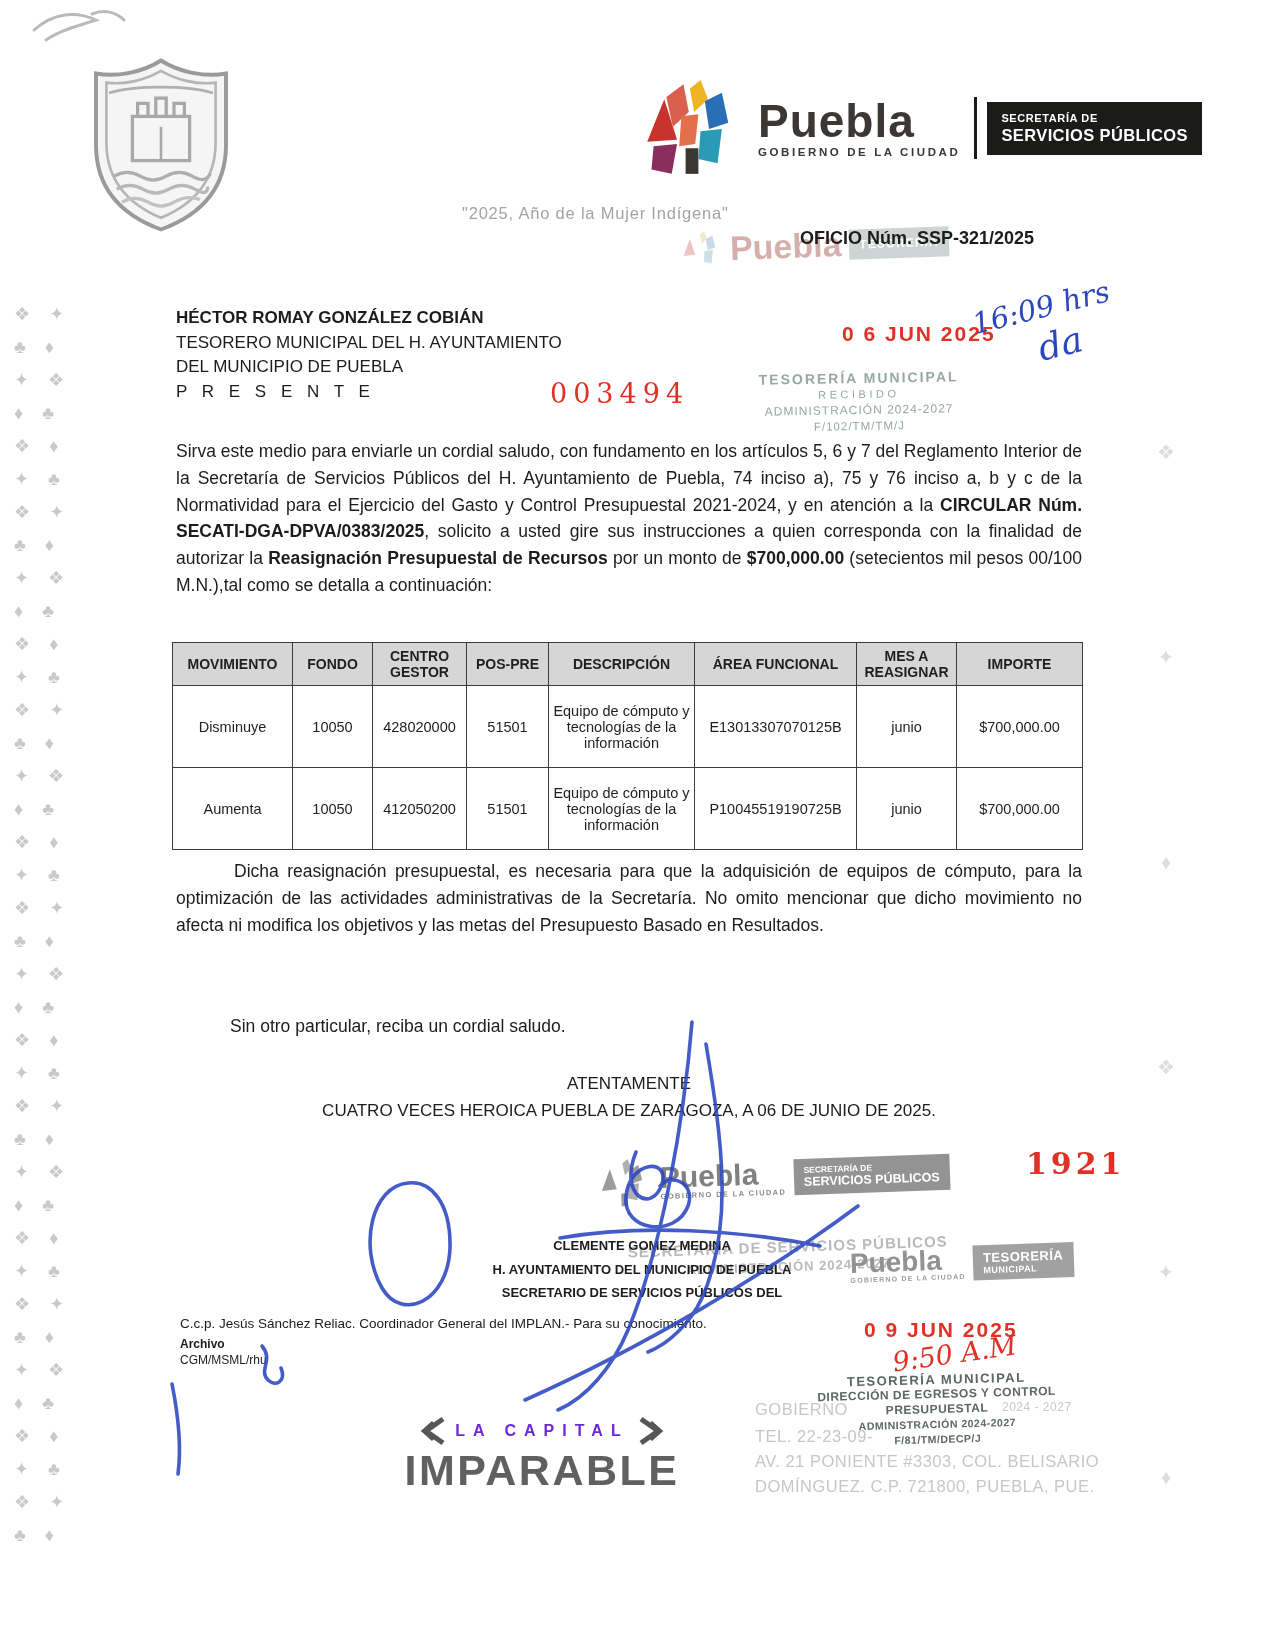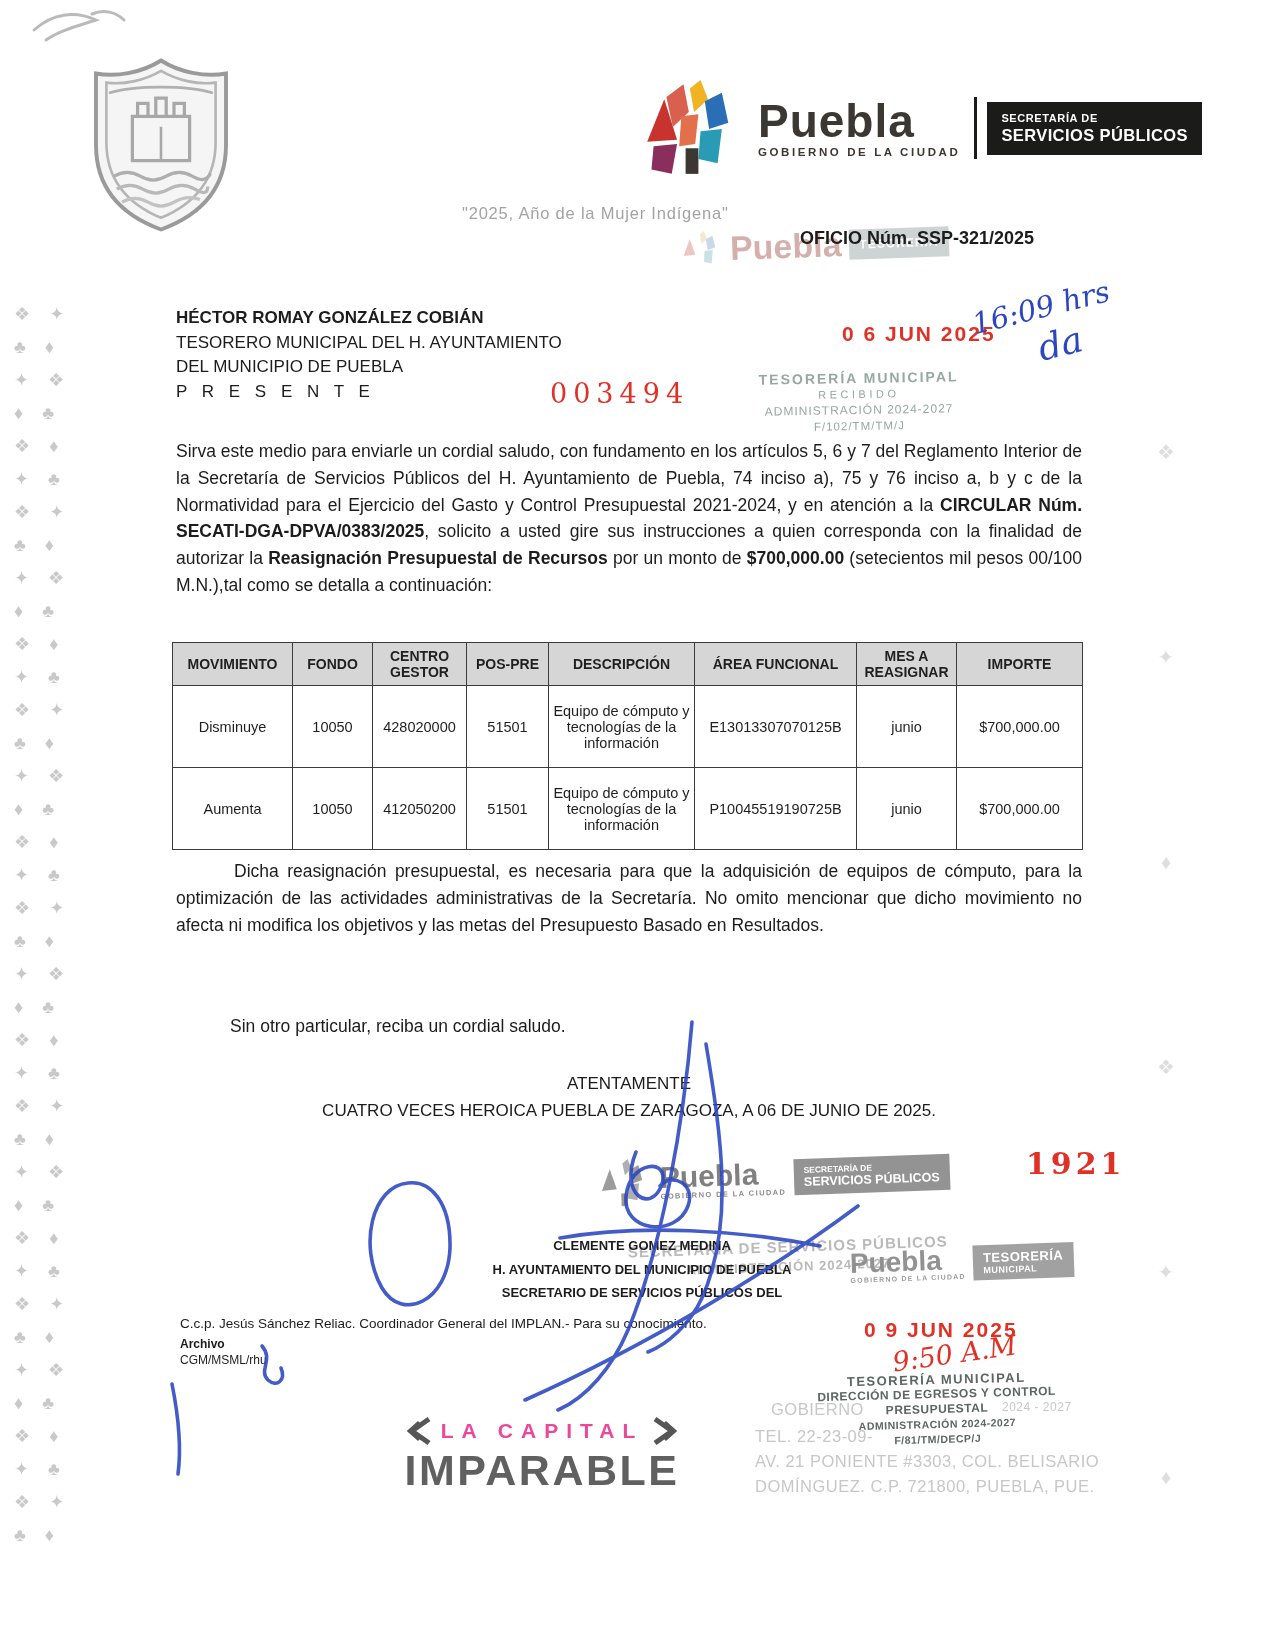--- a/index.html
+++ b/index.html
@@ -112,29 +112,29 @@
 
   .stamp-date2 { left:864px; top:1318px; color:#e03127; font-weight:bold; font-size:21px; letter-spacing:2px; z-index:3; }
   .hand-time2 { left:892px; top:1338px; color:#e03127; font-family:"DejaVu Serif", serif; font-style:italic;
                 font-size:27px; transform:rotate(-8deg); z-index:3; }
   .received2 { left:778px; top:1372px; width:318px; text-align:center; color:#5d6662; font-weight:bold;
                line-height:15px; transform:rotate(-1.5deg); z-index:2; }
   .received2 .r1 { font-size:13px; letter-spacing:1.5px; }
   .received2 .r2, .received2 .r3 { font-size:12px; letter-spacing:.5px; }
   .received2 .r4, .received2 .r5 { font-size:10.5px; letter-spacing:.5px; }
 
-  .gov-left  { left:755px;  top:1400px; color:#c7c7c7; font-size:16.5px; letter-spacing:.5px; z-index:1;margin-left:16px; }
+  .gov-left  { left:755px;  top:1400px; color:#c7c7c7; font-size:16.5px; letter-spacing:.5px; z-index:1; }
   .gov-right { left:1002px; top:1400px; color:#c7c7c7; font-size:12px; letter-spacing:.5px; z-index:1; }
   .tel   { left:755px; top:1427px; color:#c7c7c7; font-size:16.5px; letter-spacing:.5px; z-index:1; }
   .addr1 { left:755px; top:1452px; color:#c7c7c7; font-size:16.5px; letter-spacing:.5px; z-index:1; }
   .addr2 { left:755px; top:1477px; color:#c7c7c7; font-size:16.5px; letter-spacing:.5px; z-index:1; }
 
   .capital { left:372px; top:1416px; width:340px; text-align:center; z-index:2; }
   .capital .row1 { display:flex; align-items:center; justify-content:center; gap:10px; }
-  .capital .lc { font-size:21px; font-weight:bold; letter-spacing:8px; color:#ec4899; }
+  .capital .lc { font-size:16px; font-weight:bold; letter-spacing:8px; color:#6d28d9; }
   .capital .imp { font-size:43px; font-weight:900; letter-spacing:2.5px; color:#606060; margin-top:0px; }
 
   .ink { left:0; top:0; z-index:6; pointer-events:none; }
 </style>
 </head>
 <body>
 
 <aside class="abs orn-left">❖ ✦
 ♣ ♦
 ✦ ❖

